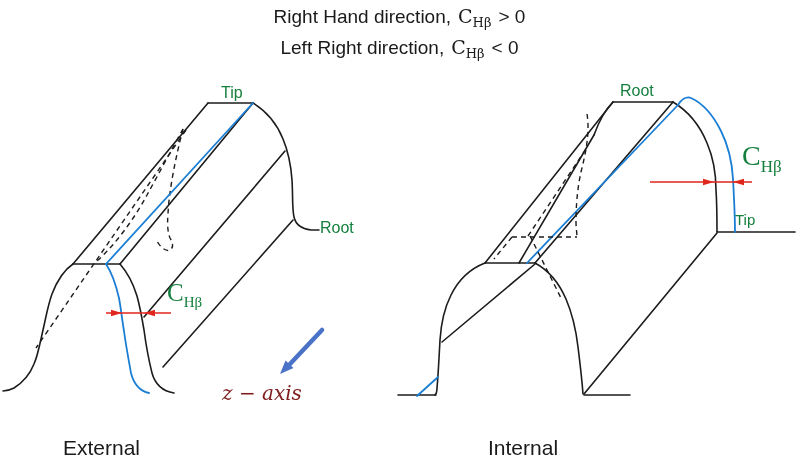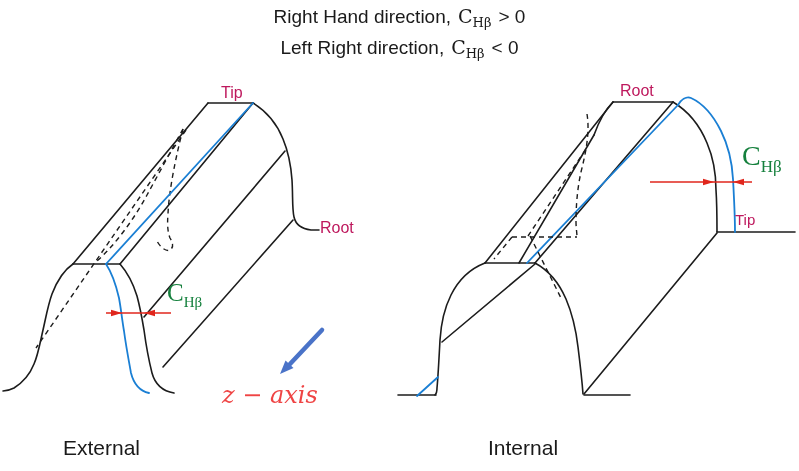--- a/index.html
+++ b/index.html
@@ -14,28 +14,28 @@
   .b{fill:none;stroke:#1a7fd4;stroke-width:1.8;stroke-linecap:round;}
   .r{fill:none;stroke:#e0261c;stroke-width:1.5;}
   .rf{fill:#e0261c;stroke:none;}
   .za{fill:none;stroke:#4a73c8;stroke-width:4.5;stroke-linecap:round;}
   .zaf{fill:#4a73c8;stroke:none;}
   
   .title{position:absolute;top:4px;left:0;width:100%;text-align:center;font-size:19px;line-height:25px;color:#1a1a1a;}
   .t-c{font-family:"DejaVu Serif",serif;font-size:19px;margin-left:7px;}
   .t-sub{font-family:"DejaVu Serif",serif;font-size:13px;vertical-align:-4px;}
   .t-post{margin-left:7px;}
-  .lbl{position:absolute;font-size:16px;color:#be185d;white-space:nowrap;}
+  .lbl{position:absolute;font-size:16px;color:#15803d;white-space:nowrap;}
   .caption{position:absolute;font-size:21px;color:#1a1a1a;}
   .chb{position:absolute;font-family:Liberation Serif, serif;color:#15803d;}
   .chb .c1{font-size:25px;}
   .chb .s1{font-size:15px;vertical-align:-6px;}
   .chb-big .c1{font-size:28px;}
   .chb-big .s1{font-size:17px;vertical-align:-7px;}
-  .zaxis{position:absolute;left:222px;top:381px;font-family:"DejaVu Serif",serif;font-style:italic;font-size:24px;color:#ef4444;}
+  .zaxis{position:absolute;left:222px;top:381px;font-family:"DejaVu Serif",serif;font-style:italic;font-size:20px;color:#7f1d1d;}
 </style>
 </head>
 <body>
 
 <div class="stage">
 
   <div class="title">
     <div><span>Right Hand direction,</span><span class="t-c">C</span><span class="t-sub">Hβ</span><span class="t-post">&gt; 0</span></div>
     <div><span>Left Right direction,</span><span class="t-c">C</span><span class="t-sub">Hβ</span><span class="t-post">&lt; 0</span></div>
   </div>

